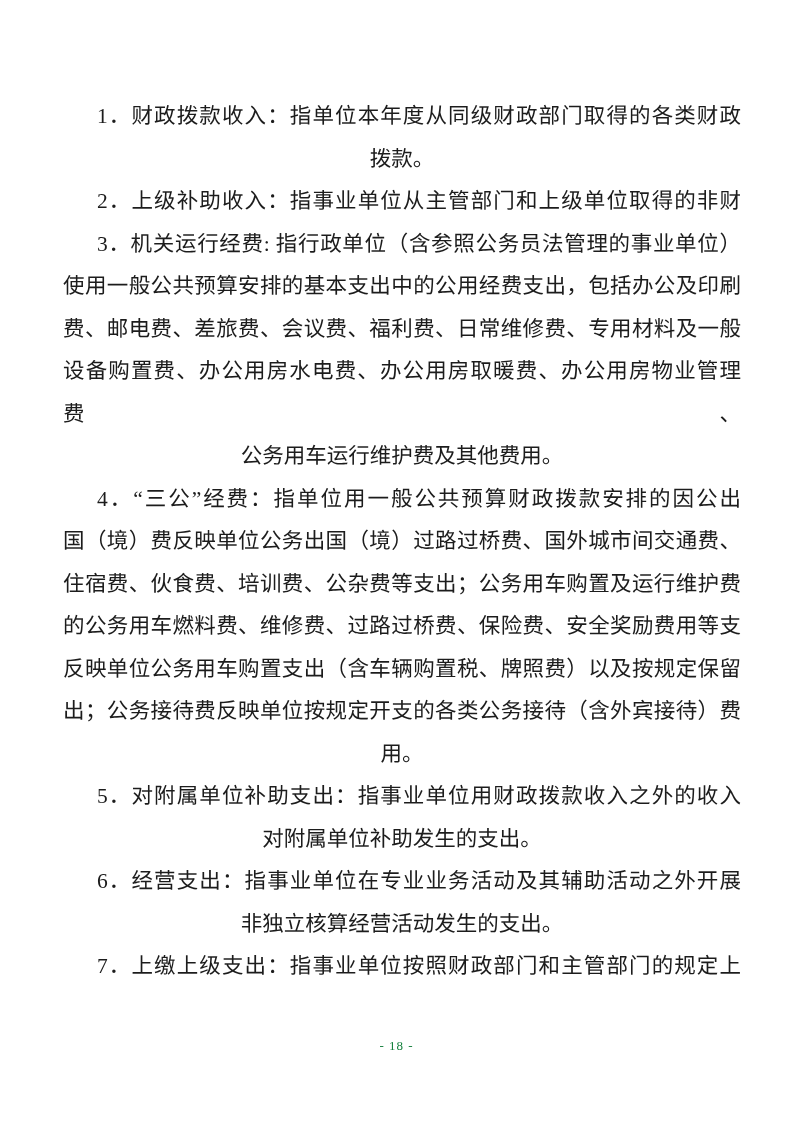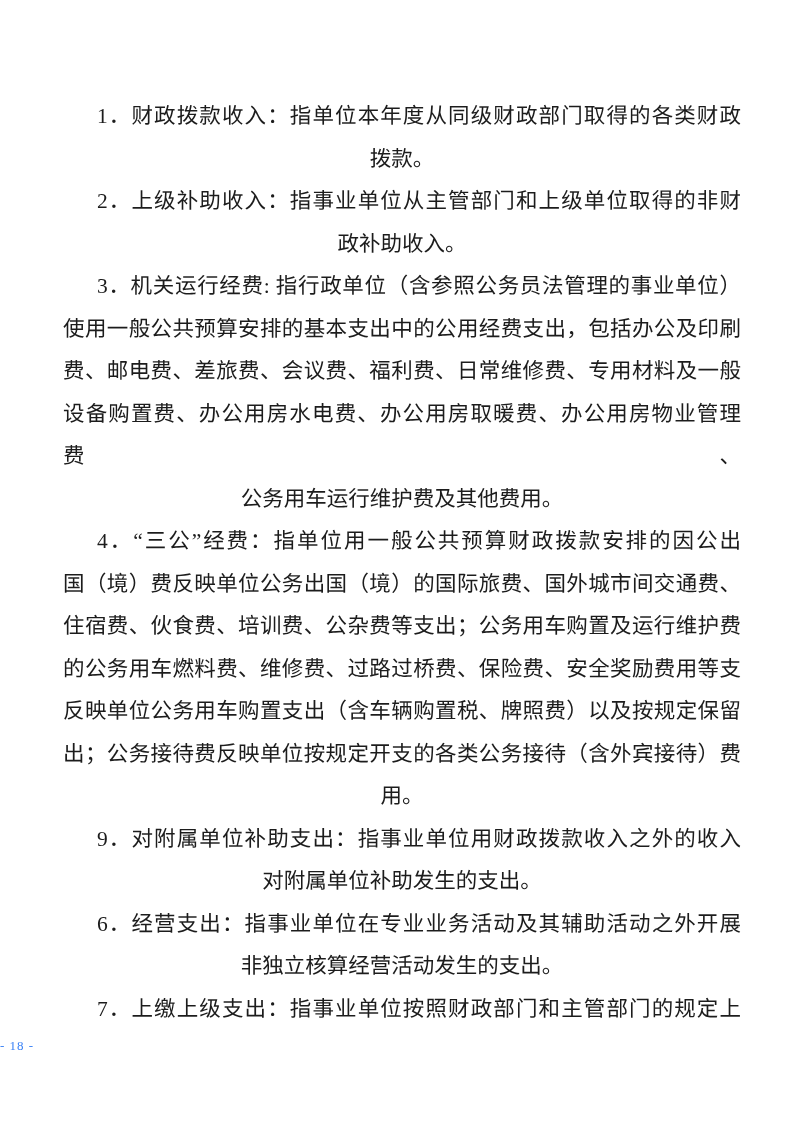--- a/index.html
+++ b/index.html
@@ -37,62 +37,62 @@
   }
   
   .line.indent {
     text-indent: 34px;
   }
   .page-footer {
     position: absolute;
     left: 0;
     top: 1038px;
     width: 100%;
+    text-align: center;
     font-size: 13px;
     line-height: 16px;
-    color: #3b82f6;
+    color: #15803d;
     letter-spacing: 1px;
   }
 </style>
 </head>
 <body>
 
 <div class="page">
   <main class="doc-body">
 
     <div class="para">
       <div class="line fill indent">1．财政拨款收入：指单位本年度从同级财政部门取得的各类财政</div>
       <div class="line">拨款。</div>
     </div>
 
     <div class="para">
       <div class="line fill indent">2．上级补助收入：指事业单位从主管部门和上级单位取得的非财</div>
-      <div class="line">政补助收入。</div>
     </div>
 
     <div class="para">
       <div class="line fill indent">3．机关运行经费: 指行政单位（含参照公务员法管理的事业单位）</div>
       <div class="line fill">使用一般公共预算安排的基本支出中的公用经费支出，包括办公及印刷</div>
       <div class="line fill">费、邮电费、差旅费、会议费、福利费、日常维修费、专用材料及一般</div>
       <div class="line fill">设备购置费、办公用房水电费、办公用房取暖费、办公用房物业管理费、</div>
       <div class="line">公务用车运行维护费及其他费用。</div>
     </div>
 
     <div class="para">
       <div class="line fill indent">4．“三公”经费：指单位用一般公共预算财政拨款安排的因公出</div>
-      <div class="line fill">国（境）费反映单位公务出国（境）的国际旅费、国外城市间交通费、</div>
+      <div class="line fill">国（境）费反映单位公务出国（境）过路过桥费、国外城市间交通费、</div>
       <div class="line fill">住宿费、伙食费、培训费、公杂费等支出；公务用车购置及运行维护费</div>
       <div class="line fill">的公务用车燃料费、维修费、过路过桥费、保险费、安全奖励费用等支</div>
       <div class="line fill">反映单位公务用车购置支出（含车辆购置税、牌照费）以及按规定保留</div>
       <div class="line fill">出；公务接待费反映单位按规定开支的各类公务接待（含外宾接待）费</div>
       <div class="line">用。</div>
     </div>
 
     <div class="para">
-      <div class="line fill indent">9．对附属单位补助支出：指事业单位用财政拨款收入之外的收入</div>
+      <div class="line fill indent">5．对附属单位补助支出：指事业单位用财政拨款收入之外的收入</div>
       <div class="line">对附属单位补助发生的支出。</div>
     </div>
 
     <div class="para">
       <div class="line fill indent">6．经营支出：指事业单位在专业业务活动及其辅助活动之外开展</div>
       <div class="line">非独立核算经营活动发生的支出。</div>
     </div>
 
     <div class="para">
       <div class="line fill indent">7．上缴上级支出：指事业单位按照财政部门和主管部门的规定上</div>

